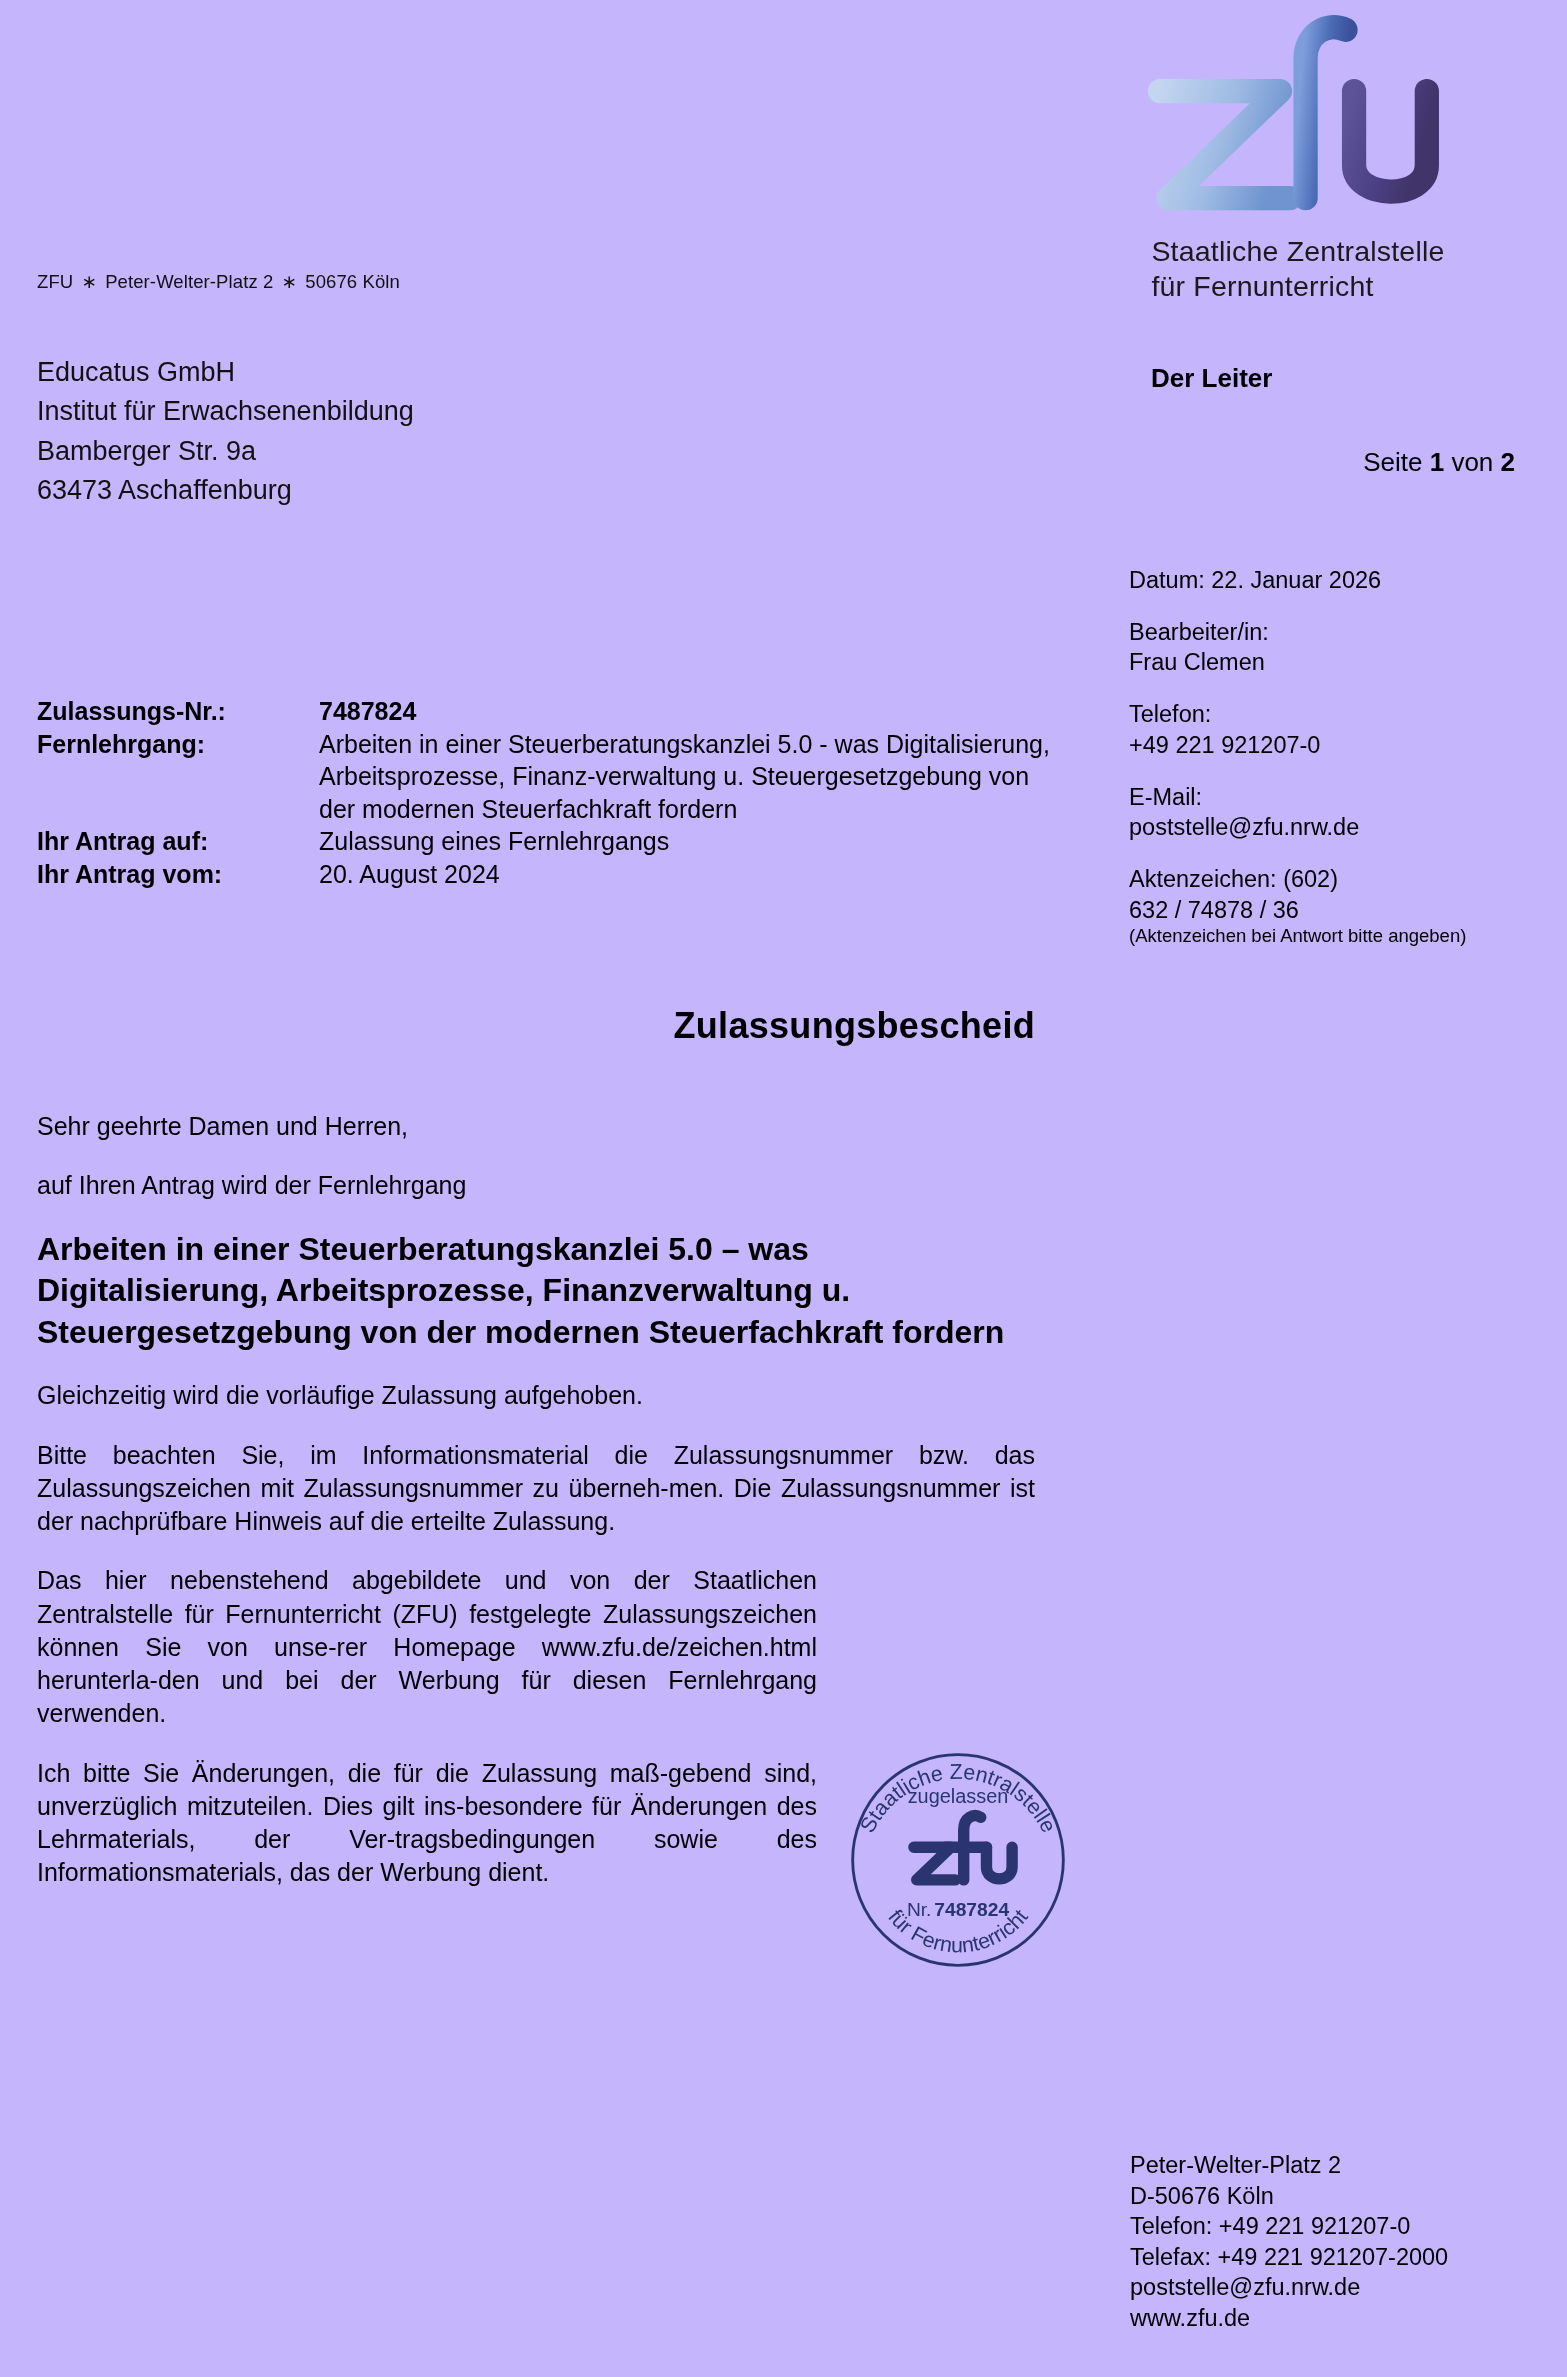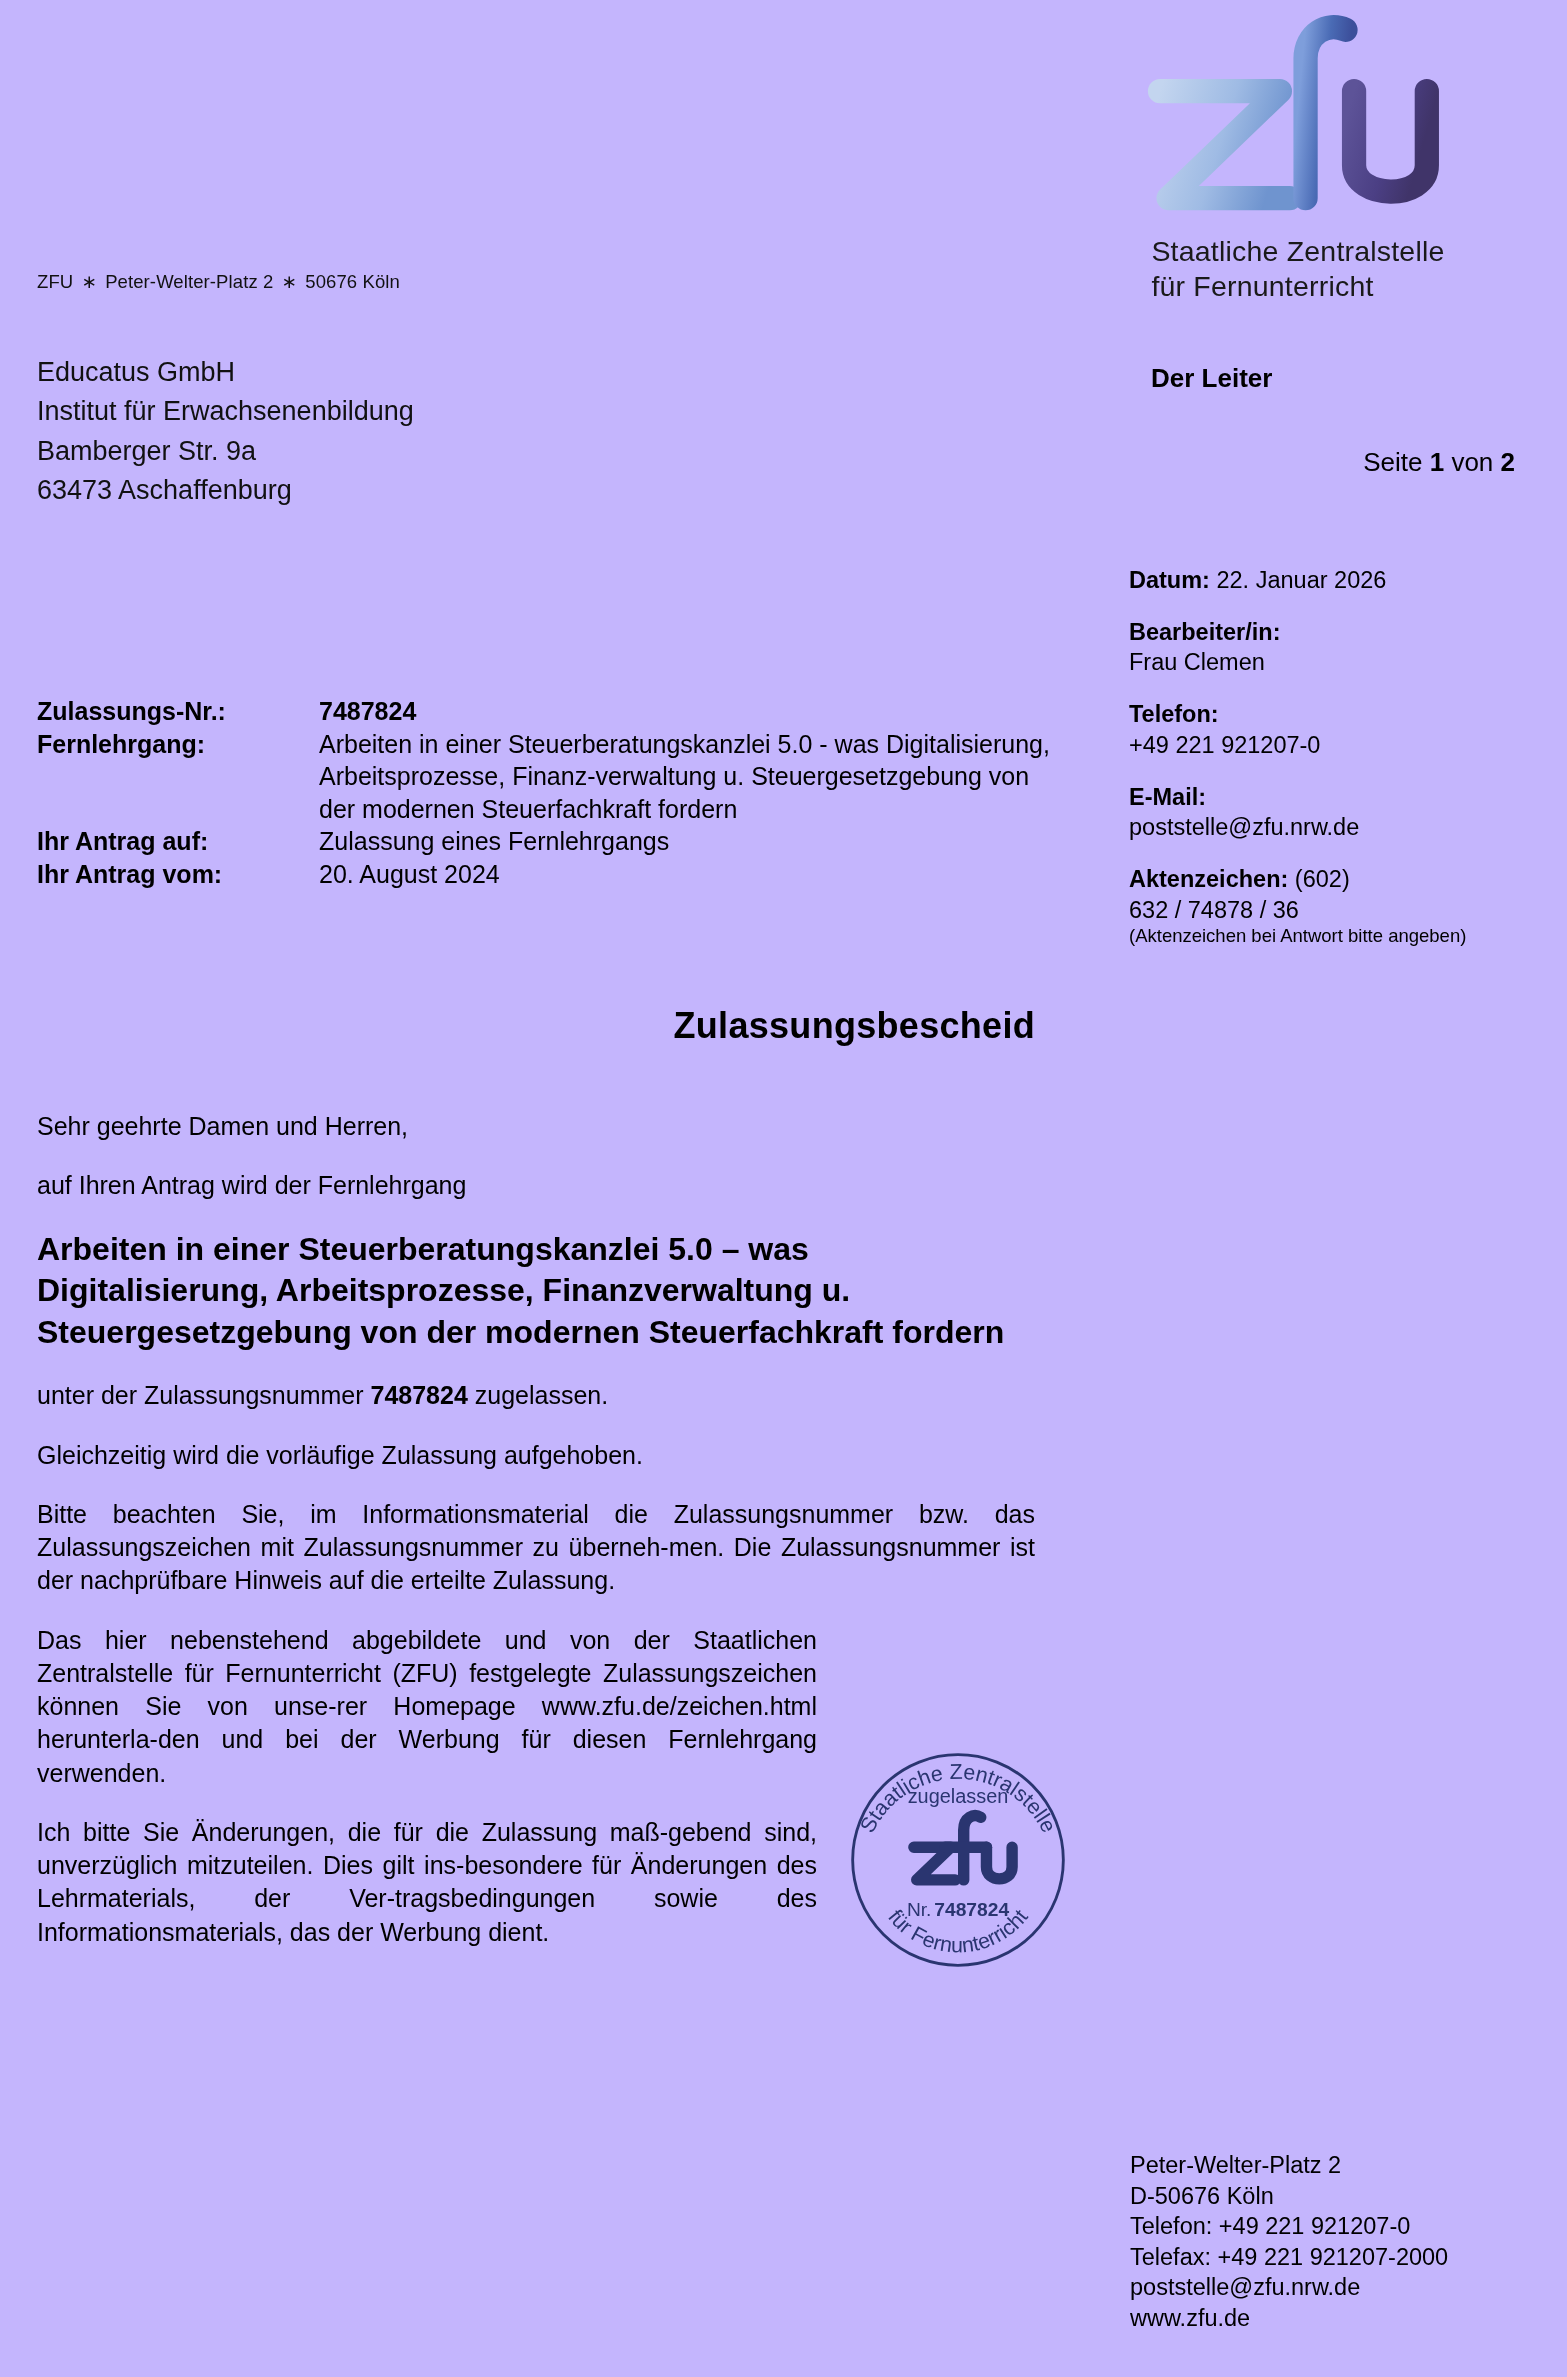--- a/index.html
+++ b/index.html
@@ -88,21 +88,21 @@
     position: absolute;
     left: 1129px;
     top: 565px;
     width: 428px;
     font-size: 23.5px;
     line-height: 1.30;
     color: #000;
   }
   .meta .grp { margin-bottom: 21.4px; }
   .meta .grp:last-child { margin-bottom: 0; }
-  .meta b { font-weight: bold; text-align: right; }
+  .meta b { font-weight: normal; text-align: right; }
   .meta .small {
     font-size: 18.5px;
     line-height: 1.2;
   }
 
   
   .details {
     position: absolute;
     left: 37px;
     top: 695px;
@@ -281,21 +281,20 @@
       <div class="val">20. August 2024</div>
     </div>
   </div>
 
   <div class="doc-title">Zulassungsbescheid</div>
 
   <div class="body">
     <p>Sehr geehrte Damen und Herren,</p>
     <p>auf Ihren Antrag wird der Fernlehrgang</p>
     <p class="course-title">Arbeiten in einer Steuerberatungskanzlei 5.0 – was Digitalisierung, Arbeitsprozesse, Finanzverwaltung u. Steuergesetzgebung von der modernen Steuerfachkraft fordern</p>
-    <p><span>unter der Zulassungsnummer </span><b>7487824</b><span> zugelassen.</span></p>
     <p>Gleichzeitig wird die vorläufige Zulassung aufgehoben.</p>
     <p class="justify">Bitte beachten Sie, im Informationsmaterial die Zulassungsnummer bzw. das Zulassungszeichen mit Zulassungsnummer zu überneh-men. Die Zulassungsnummer ist der nachprüfbare Hinweis auf die erteilte Zulassung.</p>
     <p class="narrow">Das hier nebenstehend abgebildete und von der Staatlichen Zentralstelle für Fernunterricht (ZFU) festgelegte Zulassungszeichen können Sie von unse-rer Homepage www.zfu.de/zeichen.html herunterla-den und bei der Werbung für diesen Fernlehrgang verwenden.</p>
     <p class="narrow">Ich bitte Sie Änderungen, die für die Zulassung maß-gebend sind, unverzüglich mitzuteilen. Dies gilt ins-besondere für Änderungen des Lehrmaterials, der Ver-tragsbedingungen sowie des Informationsmaterials, das der Werbung dient.</p>
   </div>
 
   <div class="seal">
     <svg viewBox="0 0 340 340" width="242" height="242" aria-hidden="true">
       <defs>
         <path id="arcTop" d="M 38 188 A 132 132 0 0 1 302 188"></path>

